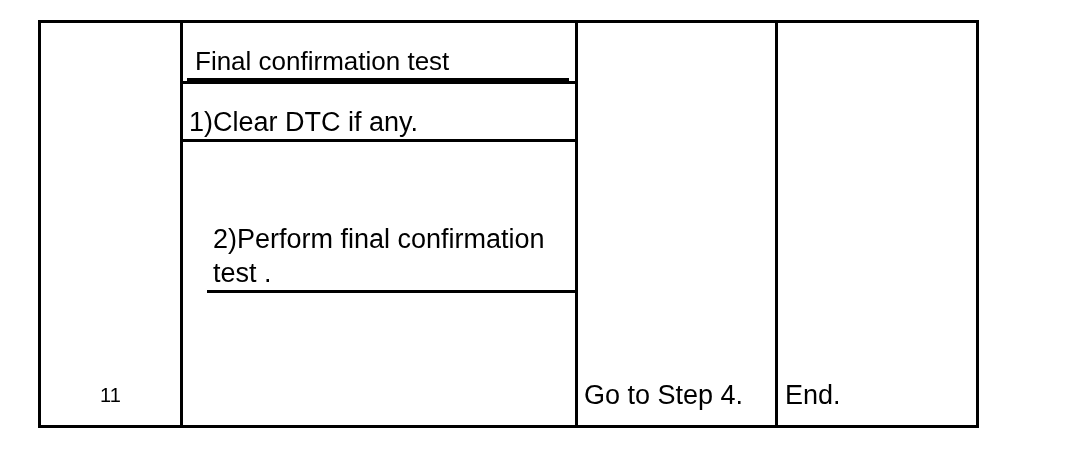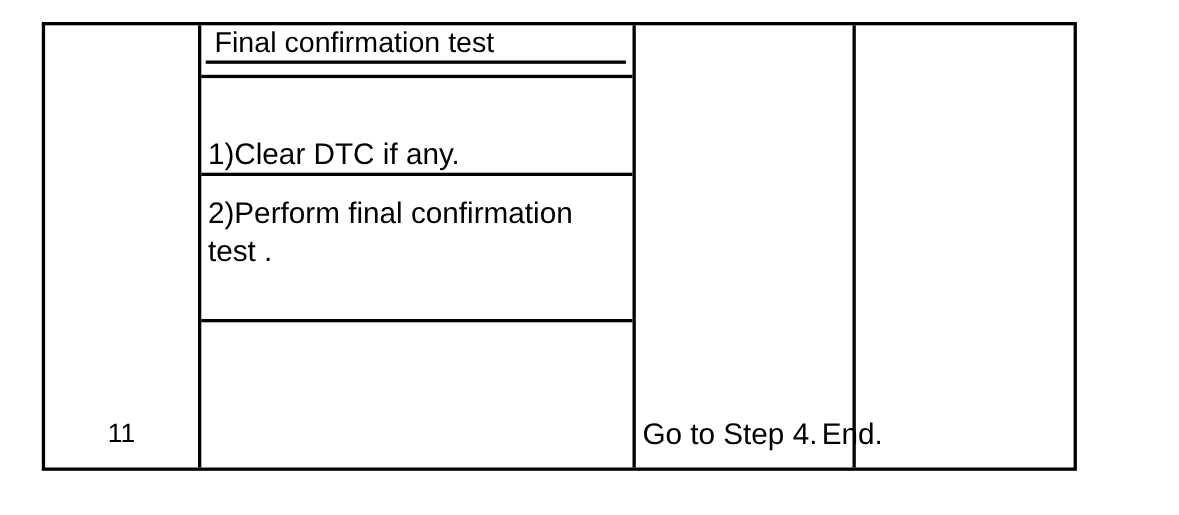--- a/index.html
+++ b/index.html
@@ -52,36 +52,36 @@
     width: 398px;        
     border-left: 3px solid #000000;
     border-right: 3px solid #000000;
   }
   .col-yes {
     left: 537px;
     width: 200px;        
     border-right: 3px solid #000000;
   }
   .col-no {
-    left: 700px;
+    left: 738px;
     right: 0;
     margin-top: 28px;
   }
 
   
   .step-number-cell {
     position: absolute;
     left: 0;
     right: 0;
     bottom: 0;
     height: 60px;
     display: flex;
     align-items: center;
     justify-content: center;
-    font-size: 24px;
+    font-size: 20px;
     line-height: 1;
   }
 
   
   .proc-rows {
     position: absolute;
     left: 0;
     right: 0;
     top: 0;
     bottom: 0;
@@ -92,37 +92,38 @@
     right: 0;
     box-sizing: border-box;
     padding: 0 4px 0 6px;
     display: flex;
     flex-direction: column;
     justify-content: flex-end;
   }
   
   .proc-row-title {
     top: 0;
-    height: 48px;
-    border-bottom: 3px solid #000000;
-    justify-content: flex-start;
+    height: 61px;
+    border-bottom: 3px solid #000000;
+    justify-content: flex-end;
   }
   
   .proc-row-1 {
     top: 61px;
-    height: 76px;
+    height: 58px;
     border-bottom: 3px solid #000000;
   }
   
   .proc-row-2 {
     top: 132px;
     height: 138px;
     border-bottom: 3px solid #000000;
-    justify-content: flex-start;
+    justify-content: flex-end;
     padding-top: 22px;
+    margin-left: 24px;
   }
   
   .proc-row-3 {
     top: 270px;
     bottom: 0;
     padding-bottom: 6px;
   }
 
   .proc-text {
     font-size: 27px;

